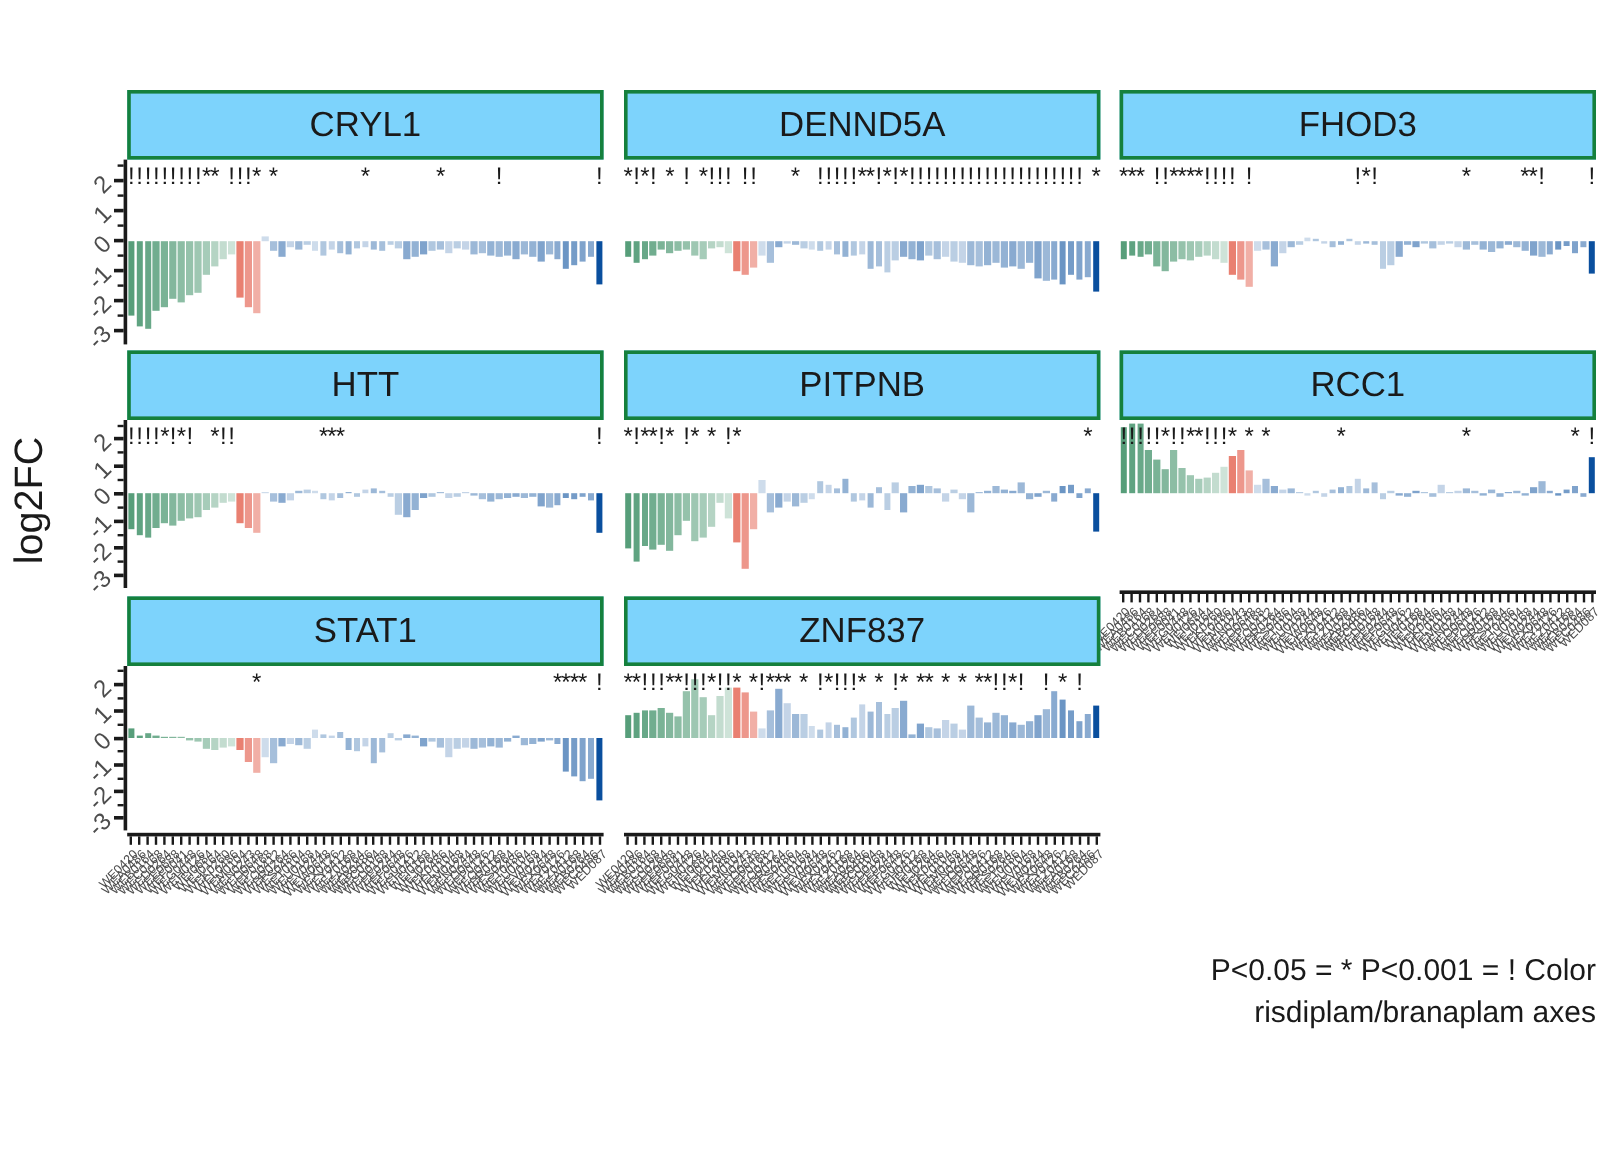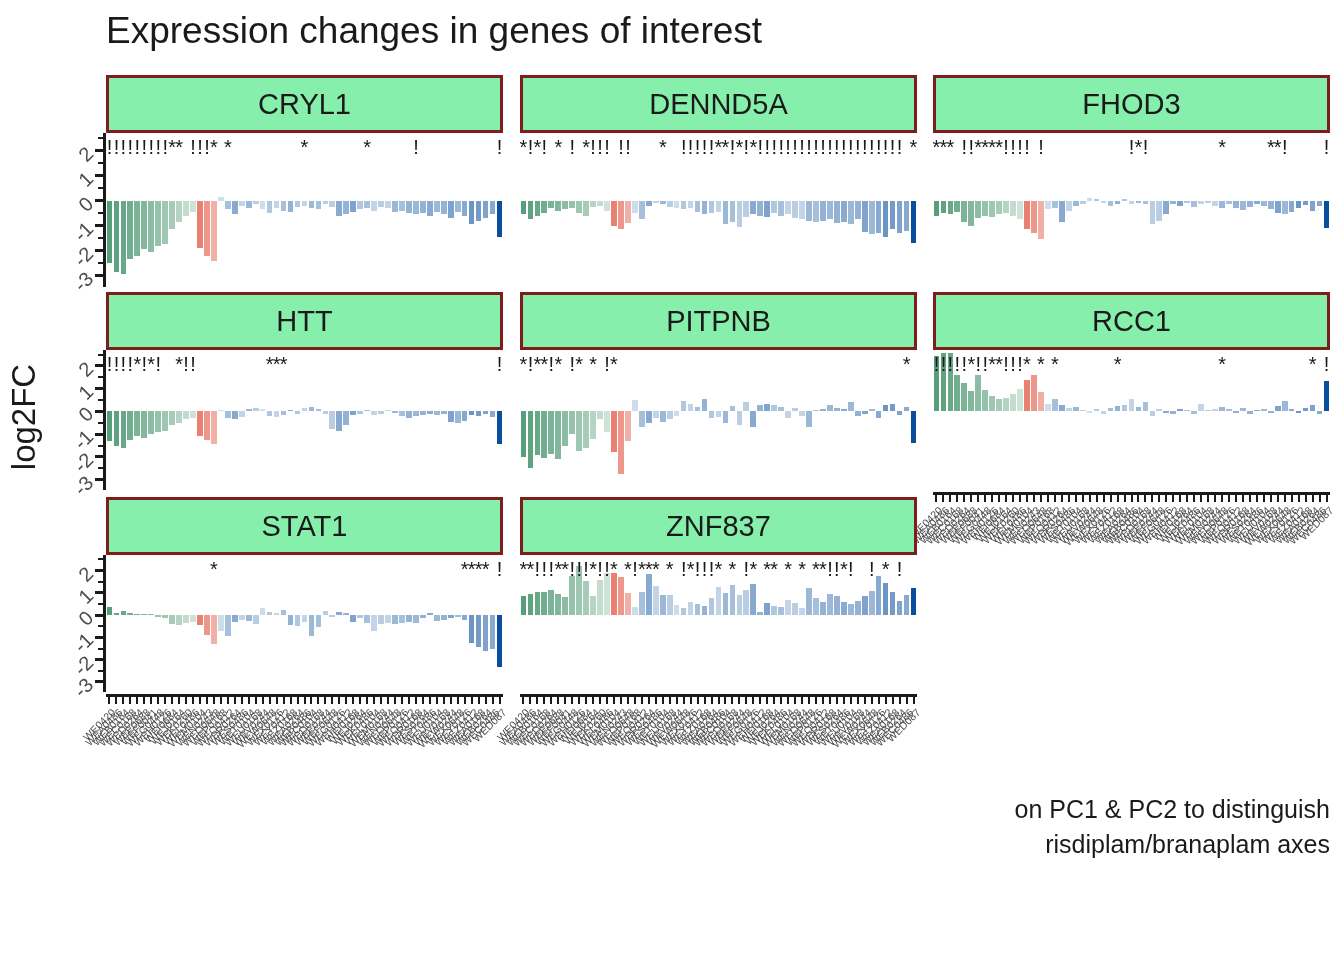--- a/index.html
+++ b/index.html
@@ -1,19 +1,19 @@
 <!DOCTYPE html>
 <html><head>
 <meta charset="utf-8">
 <style>
   html,body{margin:0;padding:0;background:#ffffff;}
   #canvas{position:relative;width:1344px;height:960px;background:#ffffff;
           font-family:"Liberation Sans", sans-serif;overflow:hidden;}
   .title{position:absolute;left:106px;top:10px;font-size:37px;color:#1a1a1a;white-space:nowrap;}
-  .strip{position:absolute;background:#86efac;border:3px solid #7f1d1d;box-sizing:border-box;
+  .strip{position:absolute;background:#7dd3fc;border:3px solid #15803d;box-sizing:border-box;
          display:flex;align-items:center;justify-content:center;font-size:29px;color:#1a1a1a;}
   .bar{position:absolute;}
   .sig{position:absolute;font-size:20px;color:#1a1a1a;text-align:center;line-height:26px;height:26px;}
   .yaxis-line{position:absolute;width:3px;background:#1a1a1a;}
   .ytick{position:absolute;background:#1a1a1a;height:3px;}
   .yticklab{position:absolute;color:#4d4d4d;font-size:20px;text-align:right;
             transform:rotate(-45deg);transform-origin:100% 50%;width:40px;white-space:nowrap;}
   .xaxis-line{position:absolute;height:3px;background:#1a1a1a;}
   .xtick{position:absolute;width:2px;height:7px;background:#1a1a1a;}
   .xticklab{position:absolute;color:#4d4d4d;font-size:10.5px;text-align:right;width:110px;
@@ -22,24 +22,23 @@
                 font-size:31px;color:#1a1a1a;}
   .axis-title-y{position:absolute;left:-46px;top:398px;width:140px;text-align:center;
                 font-size:33px;color:#1a1a1a;transform:rotate(-90deg);transform-origin:50% 50%;}
   .caption{position:absolute;right:14px;top:792px;width:480px;text-align:right;
            font-size:25px;line-height:35px;color:#1a1a1a;}
 </style>
 </head>
 <body>
 
 <div id="canvas">
-  <div class="title">Expression changes in genes of interest</div>
   <div class="axis-title-y">log2FC</div>
   <div class="caption">
-    <div>on PC1 &amp; PC2 to distinguish</div>
+    <div>P&lt;0.05 = * P&lt;0.001 = ! Color</div>
     <div>risdiplam/branaplam axes</div>
   </div>
   <div id="facets">
       <div class="strip" style="left: 106px; top: 75px; width: 397px; height: 58px;">CRYL1</div>
       <div class="bar" style="left: 106.6px; top: 200.61px; width: 5.66px; height: 62.6px; background: rgba(78, 153, 115, 0.95);"></div>
       <div class="sig" style="left: 102px; top: 134px; width: 14.96px;">!</div>
       <div class="bar" style="left: 113.56px; top: 200.61px; width: 5.66px; height: 71.37px; background: rgba(78, 153, 115, 0.9);"></div>
       <div class="sig" style="left: 108.96px; top: 134px; width: 14.96px;">!</div>
       <div class="bar" style="left: 120.53px; top: 200.61px; width: 5.66px; height: 73.87px; background: rgba(78, 153, 115, 0.85);"></div>
       <div class="sig" style="left: 115.93px; top: 134px; width: 14.96px;">!</div>

